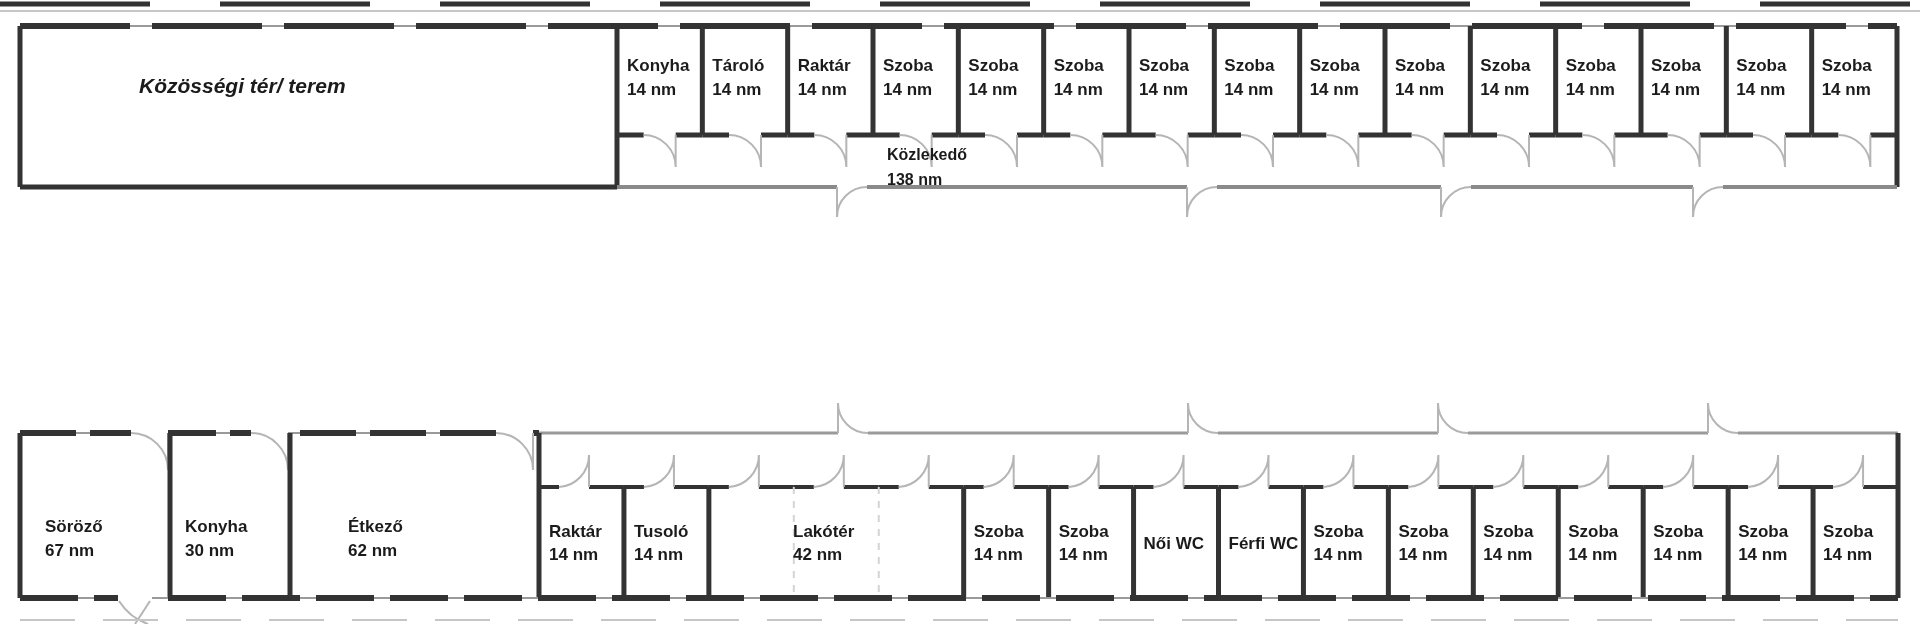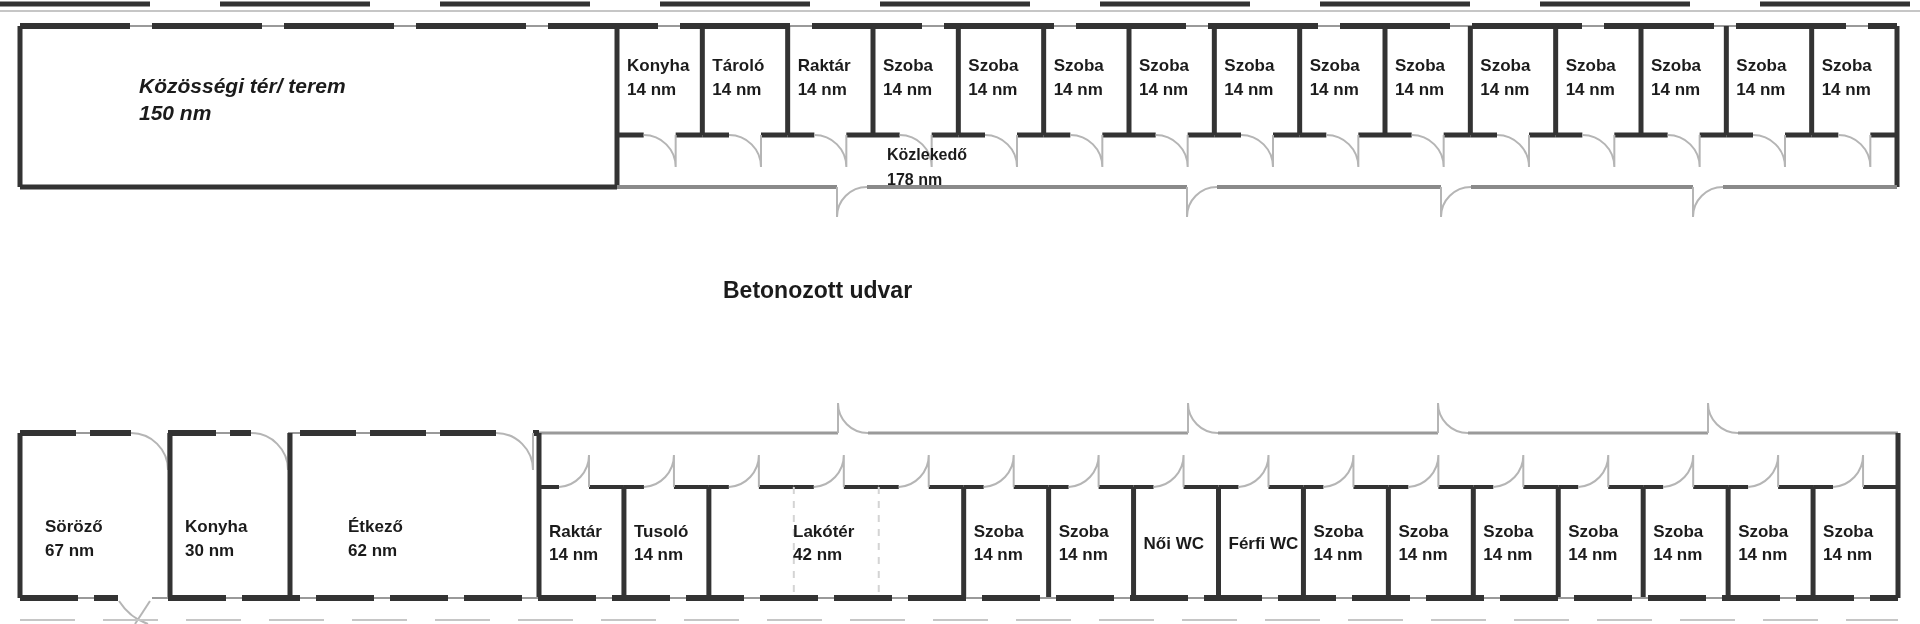--- a/index.html
+++ b/index.html
@@ -323,22 +323,20 @@
         <line x1="20" y1="598" x2="1898" y2="598" stroke="#333333" stroke-width="6" stroke-dasharray="58 16"></line>
         <rect x="118" y="593" width="34" height="10" fill="#ffffff"></rect>
         <path d="M 150 601 L 135 624" fill="none" stroke="#b5b5b5" stroke-width="2"></path>
         <path d="M 119 601 Q 130 618 148 624" fill="none" stroke="#b5b5b5" stroke-width="2"></path>
       </g>
       <line x1="20" y1="620" x2="1898" y2="620" stroke="#c6c6c6" stroke-width="2" stroke-dasharray="55 28"></line>
     </svg>
 
   <div class="plan-label lbl-hall">
     <div>Közösségi tér/ terem</div>
-    <div>150 nm</div>
   </div>
 
   <div class="plan-label lbl-corridor">
     <div>Közlekedő</div>
-    <div>178 nm</div>
+    <div>138 nm</div>
   </div>
 
-  <div class="plan-label lbl-courtyard">Betonozott udvar</div>
 </div>
 
 </body></html>

